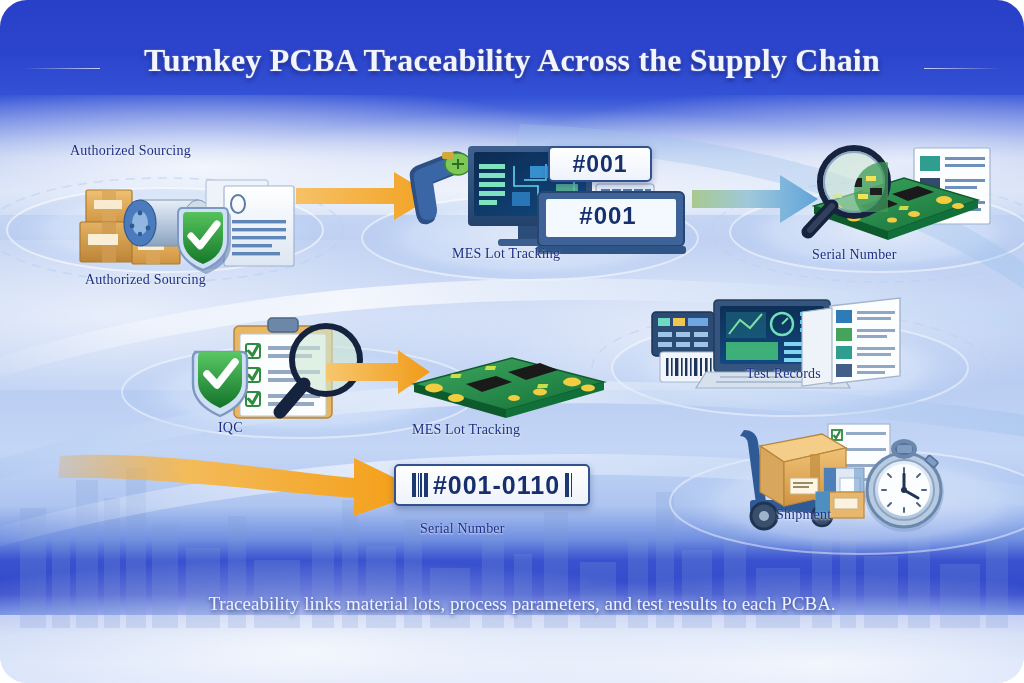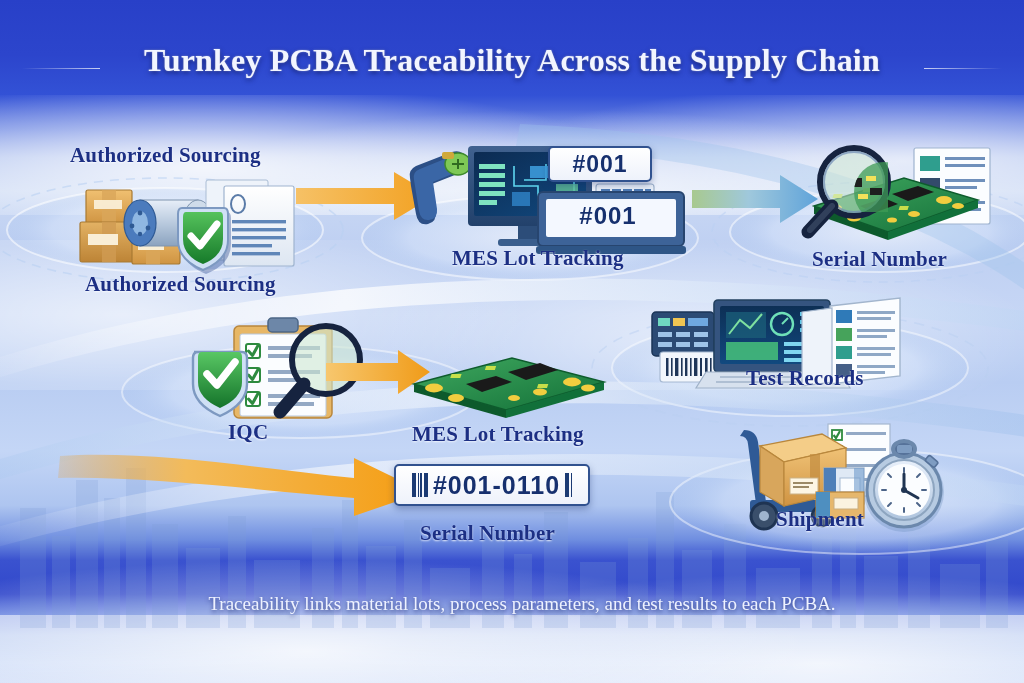--- a/index.html
+++ b/index.html
@@ -27,20 +27,21 @@
         #b9cdf2 56%,
         #c4d6f6 66%,
         #aec5f0 74%,
         #6f8ee0 79%,
         #3a52cf 82%,
         #3148cb 87%,
         #5c7ade 90%,
         #9fb8ec 93%,
         #c2d4f6 97%,
         #cfdcf8 100%);
+    border-radius: 27px;
   }
 
   
   .cloudband {
     position: absolute; left: 0; right: 0;
     pointer-events: none;
   }
   .cb1 { top: 95px; height: 120px;
     background: radial-gradient(ellipse 60% 100% at 20% 60%, rgba(255,255,255,.85), rgba(255,255,255,0) 70%),
                 radial-gradient(ellipse 50% 90% at 55% 75%, rgba(255,255,255,.75), rgba(255,255,255,0) 70%),
@@ -95,22 +96,22 @@
     width: 100%; text-align: center;
     font-size: 19px; color: #eef2ff;
     text-shadow: 0 2px 4px rgba(10,20,90,.7);
     padding-left: 20px;
   }
 
   
   .stage-label {
     position: absolute;
     color: #1c2f84;
-    font-size: 21px;
-    font-weight: bold;
+    font-size: 14px;
+    font-weight: normal;
     white-space: nowrap;
     text-shadow: 0 1px 2px rgba(255,255,255,.85);
     letter-spacing: .2px;
   }
 
   
   .tag {
     position: absolute;
     background: linear-gradient(180deg, #ffffff, #eef2fb);
     border: 2px solid #31528f;
@@ -537,21 +538,21 @@
           </g>
           <g fill="#1e1e1e">
               <rect x="128" y="44" width="16" height="9"></rect>
             </g>
         </g>
         <path d="M114 72 L90 100" stroke="#16233f" stroke-width="13" stroke-linecap="round"></path>
       </g>
     </svg>
   </div>
 
-  <div class="stage-label" style="left:228px;top:420px;">IQC</div>
+  <div class="stage-label" style="left:218px;top:420px;">IQC</div>
 
   <svg style="position:absolute;left:326px;top:348px;width:106px;height:48px;" viewBox="0 0 106 48">
     <defs>
         <linearGradient id="ar3" x1="0" y1="0" x2="1" y2="0">
       <stop offset="0" stop-color="#f7c76e"></stop>
           <stop offset="1" stop-color="#f09b18"></stop>
         </linearGradient>
       </defs>
     <path d="M0 15 L72 15 L72 2 L104 24 L72 46 L72 33 L0 33 Z" fill="url(#ar3)"></path>
   </svg>

